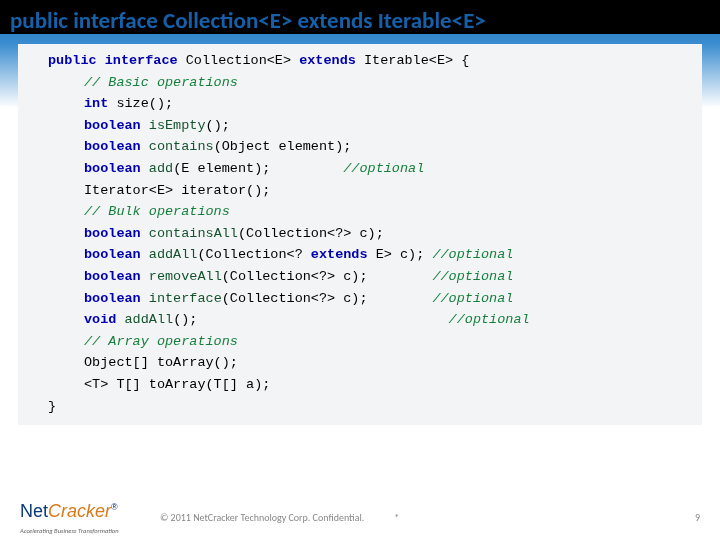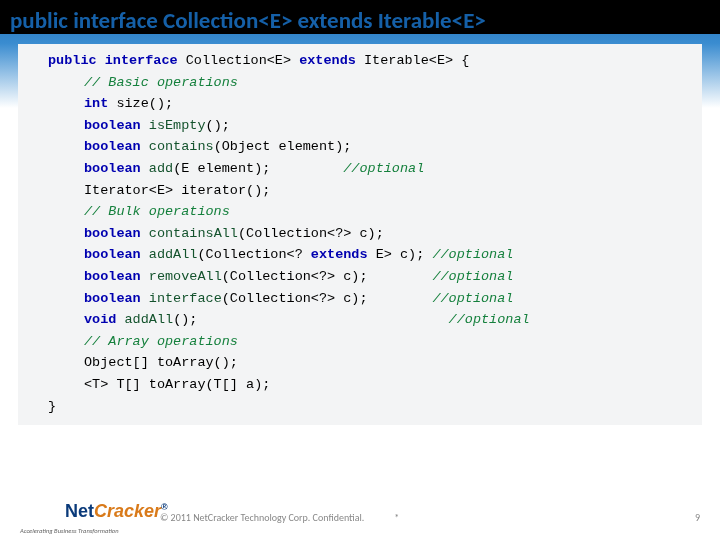--- a/index.html
+++ b/index.html
@@ -47,24 +47,23 @@
     color: #888;
   }
   .logo {
     display: flex;
     flex-direction: column;
     align-items: flex-start;
     line-height: 1;
   }
   .logo-main {
     font-size: 18px;
-    font-weight: bold;
+    font-weight: normal;
     color: #0a3a7a;
     font-family: Arial, sans-serif;
-    margin-left: 45px;
   }
   .logo-main .orange { color: #d97a1a; font-style: italic; }
   .logo-sub {
     font-size: 6.5px;
     color: #666;
     font-style: italic;
     margin-top: 8px;
   }
   .footer-center {
     position: absolute;

